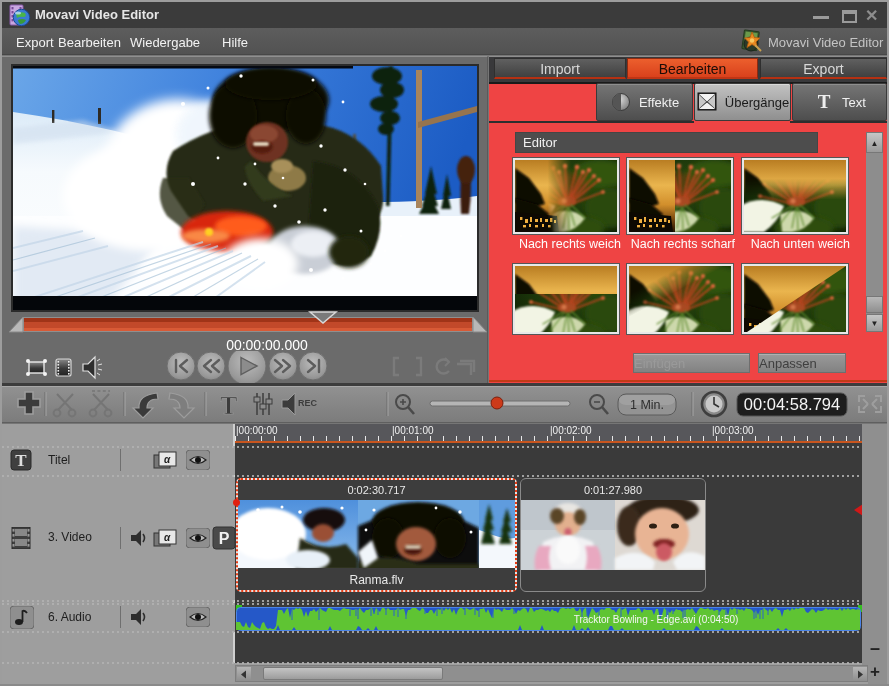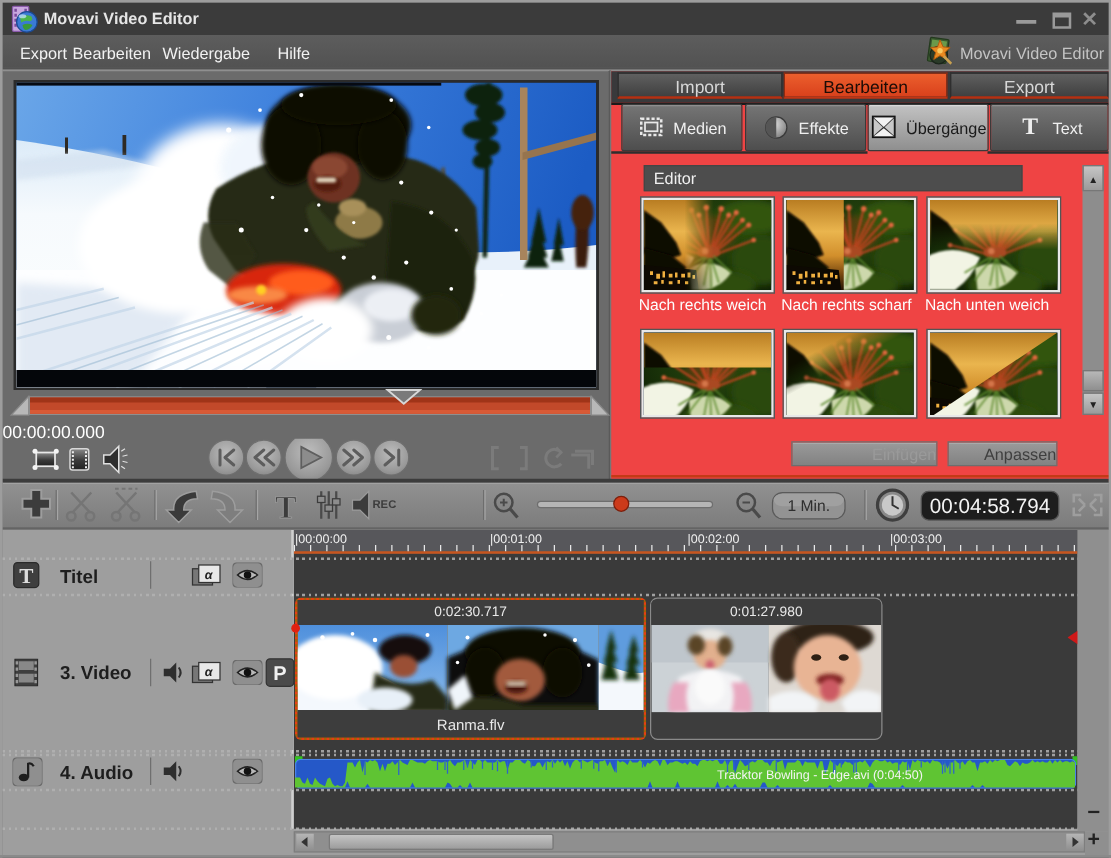--- a/index.html
+++ b/index.html
@@ -11,25 +11,25 @@
 #rightpanel{left:489px;top:56px;width:398px;height:329px;background:#ef4444;border-top:1px solid #8f8f8f}
 #toolbar{left:2px;top:383px;width:885px;height:40px;background:linear-gradient(#919191,#7c7c7c);border-top:3px solid #3c3c3c;box-shadow:inset 0 1px 0 #a8a8a8;border-bottom:1px solid #5f5f5f}
 #timeline{left:2px;top:424px;width:885px;height:260px;background:#9e9e9e}
 .tab{top:1px;height:21px;background:linear-gradient(#606060,#404040);border:1px solid #2f2f2f;border-bottom:2px solid #b53012;color:#d8d8d8;font-size:14px;text-align:center;padding-top:2px}
 .tabact{position:absolute;top:1px;height:21px;background:linear-gradient(#ec5f2d,#d9411c);border:1px solid #8f2a10;border-bottom:2px solid #c03514;color:#1c0c06;font-size:14px;text-align:center;padding-top:2px}
 .catbtn,.catsel{top:26px;width:97px;height:38px;border:1px solid #3a3a3a;border-radius:2px;font-size:13px;display:flex;align-items:center;justify-content:center;gap:7px}
 .catbtn{background:linear-gradient(#757575,#4e4e4e);color:#f0f0f0;box-shadow:inset 0 1px 0 #8e8e8e}
 .catsel{background:linear-gradient(#c2c2c2,#8f8f8f);color:#1a1a1a;box-shadow:inset 0 1px 0 #d8d8d8}
 .cico{display:inline-block;width:22px;height:20px}
 .thumb{width:106px;height:76px;border:2px solid #e8e8e8;outline:1px solid #555;background:#123}
-.thcap{width:110px;text-align:left;color:#fdfdfd;font-size:12.5px;white-space:nowrap}
+.thcap{width:110px;text-align:right;color:#fdfdfd;font-size:12.5px;white-space:nowrap}
 .sbtn{width:17px;height:18px;background:linear-gradient(#c6c6c6,#9a9a9a);border:1px solid #777;color:#222;font-size:8px;text-align:center;padding-top:4px}
-.pbtn{height:20px;background:linear-gradient(#9a9a9a,#828282);border:1px solid #6e6e6e;box-shadow:inset 0 1px 0 #b0b0b0;font-size:13px;text-align:right;padding-top:2px}
+.pbtn{height:20px;background:linear-gradient(#9a9a9a,#828282);border:1px solid #6e6e6e;box-shadow:inset 0 1px 0 #b0b0b0;font-size:13px;text-align:left;padding-top:2px}
 .hrow{left:0;width:233px;background:#9e9e9e}
-.hlbl{position:absolute;top:7px;font-size:15px;font-weight:bold;color:#1e1e1e}
+.hlbl{position:absolute;top:7px;font-size:12px;font-weight:normal;color:#1e1e1e}
 .hico{position:absolute}
 .hsep{position:absolute;top:3px;width:1px;height:22px;background:#6f6f6f}
 .dots{position:absolute;left:0;width:860px;height:2px;background-image:repeating-linear-gradient(90deg,#b2b2b2 0 2px,transparent 2px 5px);opacity:0.85}
 .cliphd{position:absolute;top:0;left:0;right:0;height:20px;text-align:center;color:#e8e8e8;font-size:11px;padding-top:4px;background:#3d3d3d}
 .clipft{position:absolute;bottom:0;left:0;right:0;height:22px;text-align:center;color:#e8e8e8;font-size:12px;padding-top:5px;background:#3d3d3d}
 </style></head><body>
 <div id="win">
  <div class="abs" style="left:0;top:0;width:889px;height:2px;background:#9d9d9d;z-index:90"></div>
  <div class="abs" style="left:0;top:0;width:2px;height:686px;background:#9d9d9d;z-index:90"></div>
  <div class="abs" style="left:887px;top:0;width:2px;height:686px;background:#9d9d9d;z-index:90"></div>
@@ -216,21 +216,21 @@
      <path d="M479,16 L465,1 L465,16 Z" fill="#b8b8b8" stroke="#888" stroke-width="1"></path>
      <rect x="15" y="1" width="450" height="15" fill="#8f8f8f"></rect>
      <rect x="16" y="2" width="448" height="13" fill="#c2492a"></rect>
      <rect x="16" y="2" width="448" height="4" fill="#a03418"></rect>
      <rect x="16" y="12" width="448" height="3" fill="#d85a36"></rect>
     </svg>
   </div>
   <svg class="abs" style="left:306px;top:254px" width="30" height="13" viewBox="0 0 30 13">
         <path d="M2,1 L28,1 L15,12 Z" fill="#7a7a7a" stroke="#d8d8d8" stroke-width="1.5"></path>
       </svg>
-  <div class="abs" style="left:0;top:280px;width:530px;text-align:left;color:#fff;font-size:14px">00:00:00.000</div>
+  <div class="abs" style="left:0;top:280px;width:530px;text-align:center;color:#fff;font-size:14px">00:00:00.000</div>
 
   <svg class="abs" style="left:0px;top:294px" width="486px" height="34" viewBox="0 0 486 34">
    <defs>
           <radialGradient id="cbg" cx="50%" cy="38%" r="70%">
             <stop offset="0%" stop-color="#bdbdbd"></stop>
             <stop offset="70%" stop-color="#9a9a9a"></stop>
             <stop offset="100%" stop-color="#848484"></stop>
           </radialGradient>
         </defs>
    <g>
@@ -290,24 +290,20 @@
   </svg>
  </div>
  <div class="abs" id="rightpanel">
   <div class="abs" style="left:0;top:0;width:398px;height:25px;background:#39393b"></div>
   <div class="abs" style="left:0;top:25px;width:398px;height:2px;background:#1a1a1a"></div>
 
   <div class="abs tab" style="left:5px;width:132px">Import</div>
   <div class="abs tabact" style="left:138px;width:131px">Bearbeiten</div>
   <div class="abs tab" style="left:271px;width:127px">Export</div>
 
-  <div class="abs catbtn" style="left:8px"><svg class="cico" viewBox="0 0 22 20">
-          <rect x="3" y="3" width="16" height="13" fill="none" stroke="#e8e8e8" stroke-width="2" stroke-dasharray="2.5 1.6"></rect>
-          <rect x="6" y="6" width="10" height="7" fill="none" stroke="#e8e8e8" stroke-width="1.4"></rect>
-        </svg>Medien</div>
   <div class="abs catbtn" style="left:107px"><svg class="cico" viewBox="0 0 22 20">
           <defs>
             <radialGradient id="efg" cx="40%" cy="35%" r="75%">
               <stop offset="0%" stop-color="#ddd"></stop>
               <stop offset="100%" stop-color="#777"></stop>
             </radialGradient>
           </defs>
           <circle cx="11" cy="10" r="8.5" fill="url(#efg)" stroke="#3a3a3a" stroke-width="1"></circle>
           <path d="M11,1.5 A8.5,8.5 0 0 0 11,18.5 L11,10 Z" fill="#555"></path>
         </svg>Effekte</div>
@@ -1184,41 +1180,41 @@
             <rect x="1" y="1" width="22" height="22" rx="3" fill="#4a4a4a" stroke="#333"></rect>
             <text x="12" y="18" font-size="16" font-weight="bold" fill="#f0f0f0" text-anchor="middle">P</text>
           </svg></span>
   </div>
   <div class="abs hrow" style="top:179px;height:29px">
     <span class="hico" style="left:8px;top:3px"><svg width="24" height="23" viewBox="0 0 24 23">
             <rect x="0" y="0" width="24" height="23" rx="4" fill="#8f8f8f" stroke="#6a6a6a"></rect>
             <ellipse cx="9" cy="16" rx="4" ry="3" fill="#1e1e1e"></ellipse>
             <path d="M12.5,16 L12.5,5 Q15,4 17,7" stroke="#1e1e1e" stroke-width="1.8" fill="none"></path>
           </svg></span>
-    <span class="hlbl" style="left:46px">4. Audio</span>
+    <span class="hlbl" style="left:46px">6. Audio</span>
     <span class="hsep" style="left:118px"></span>
     <span class="hico" style="left:126px;top:4px"><svg width="20" height="20" viewBox="0 0 20 20">
             <path d="M3,7 L8,7 L13,2 L13,18 L8,13 L3,13 Z" fill="#2e2e2e"></path>
             <path d="M15,6 Q18,10 15,14" stroke="#2e2e2e" stroke-width="1.6" fill="none"></path>
           </svg></span>
     <span class="hico" style="left:184px;top:4px"><svg width="24" height="20" viewBox="0 0 24 20">
             <rect x="0" y="0" width="24" height="20" rx="4" fill="#8f8f8f" stroke="#6a6a6a"></rect>
             <path d="M4,10 Q12,3 20,10 Q12,17 4,10 Z" fill="#b9b9b9" stroke="#222" stroke-width="1.2"></path>
             <circle cx="12" cy="10" r="3" fill="#111"></circle>
           </svg></span>
   </div>
 
   <div class="dots" style="top:22px"></div>
   <div class="dots" style="top:51px"></div>
   <div class="dots" style="top:176px"></div>
   <div class="dots" style="top:179px"></div>
   <div class="dots" style="top:207px"></div>
   <div class="dots" style="top:238px"></div>
 
-  <div class="abs" style="left:234px;top:54px;width:281px;height:114px;border:2px dotted #e83c14;border-radius:5px;background:#a16207">
+  <div class="abs" style="left:234px;top:54px;width:281px;height:114px;border:2px dotted #e83c14;border-radius:5px;background:#e5e5e5">
     <div class="cliphd">0:02:30.717</div>
     <div class="abs" style="left:0;top:20px;width:277px;height:70px;overflow:hidden" id="ranthumbs"><svg width="277" height="70" viewBox="0 0 277 70">
 <defs>
               <filter id="rb" x="-30%" y="-30%" width="160%" height="160%">
                 <feGaussianBlur stdDeviation="1.6"></feGaussianBlur>
               </filter>
 <linearGradient id="rsky" x1="0" y1="0" x2="0" y2="1">
                 <stop offset="0%" stop-color="#4f90dc"></stop>
                 <stop offset="100%" stop-color="#8cbcec"></stop>
               </linearGradient>

